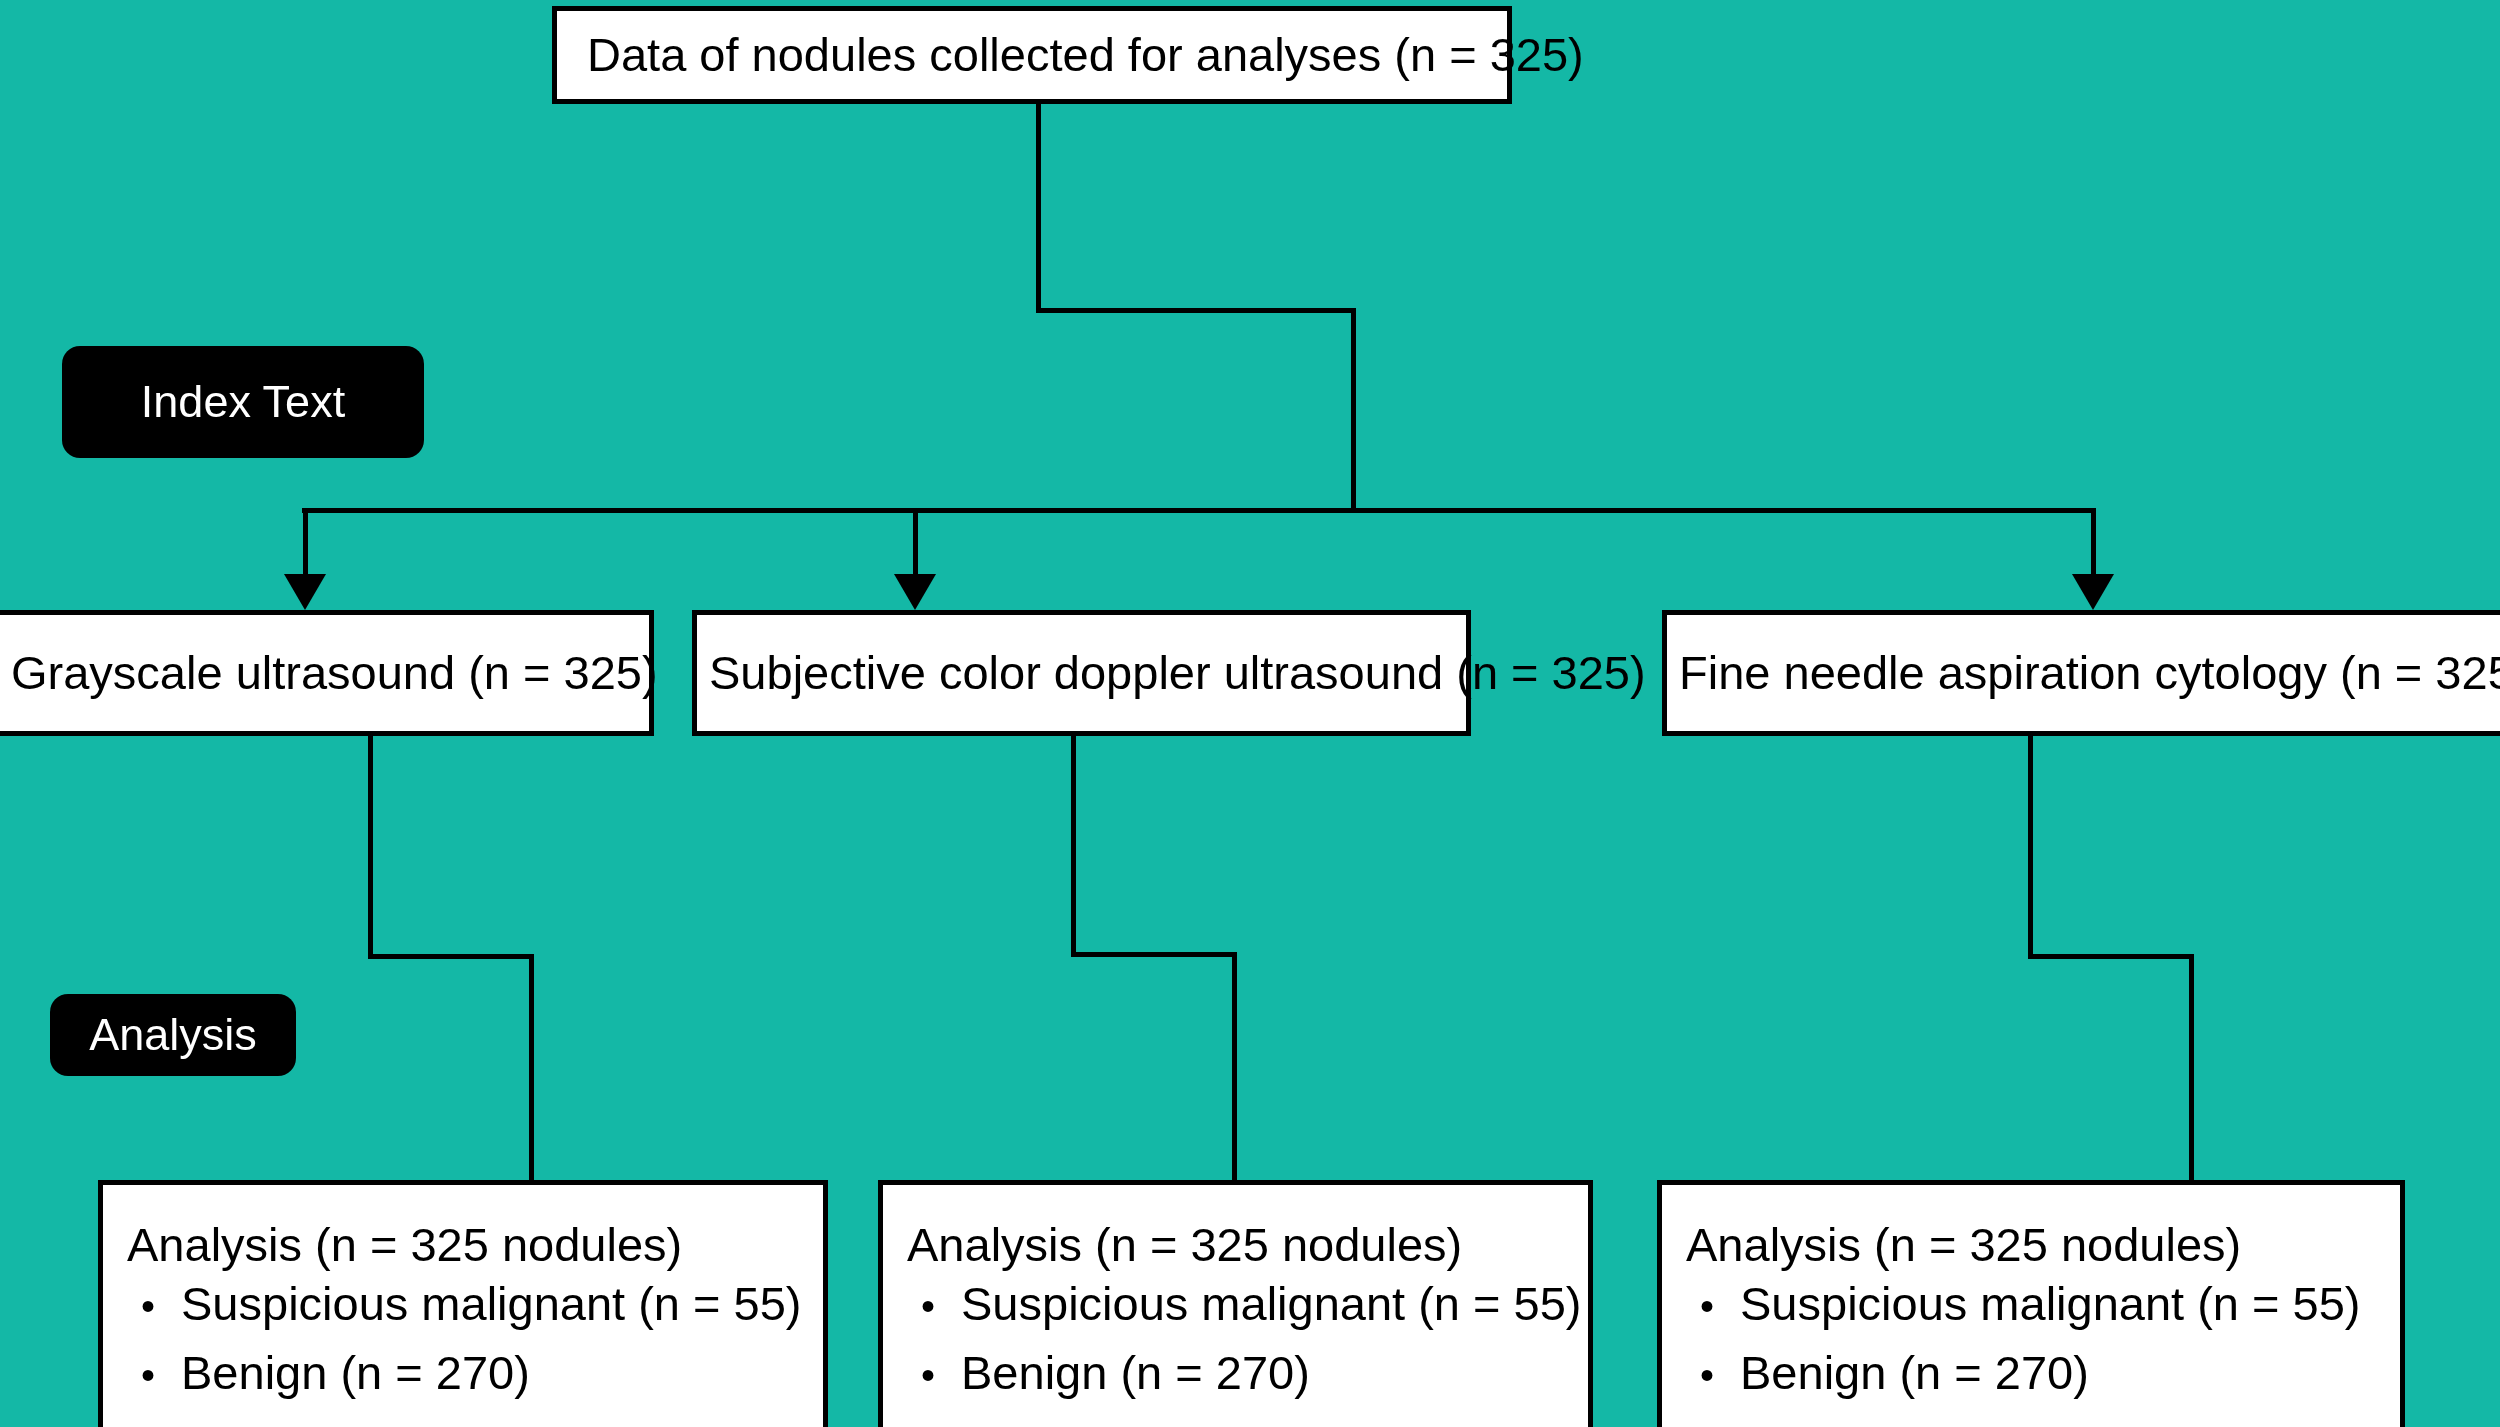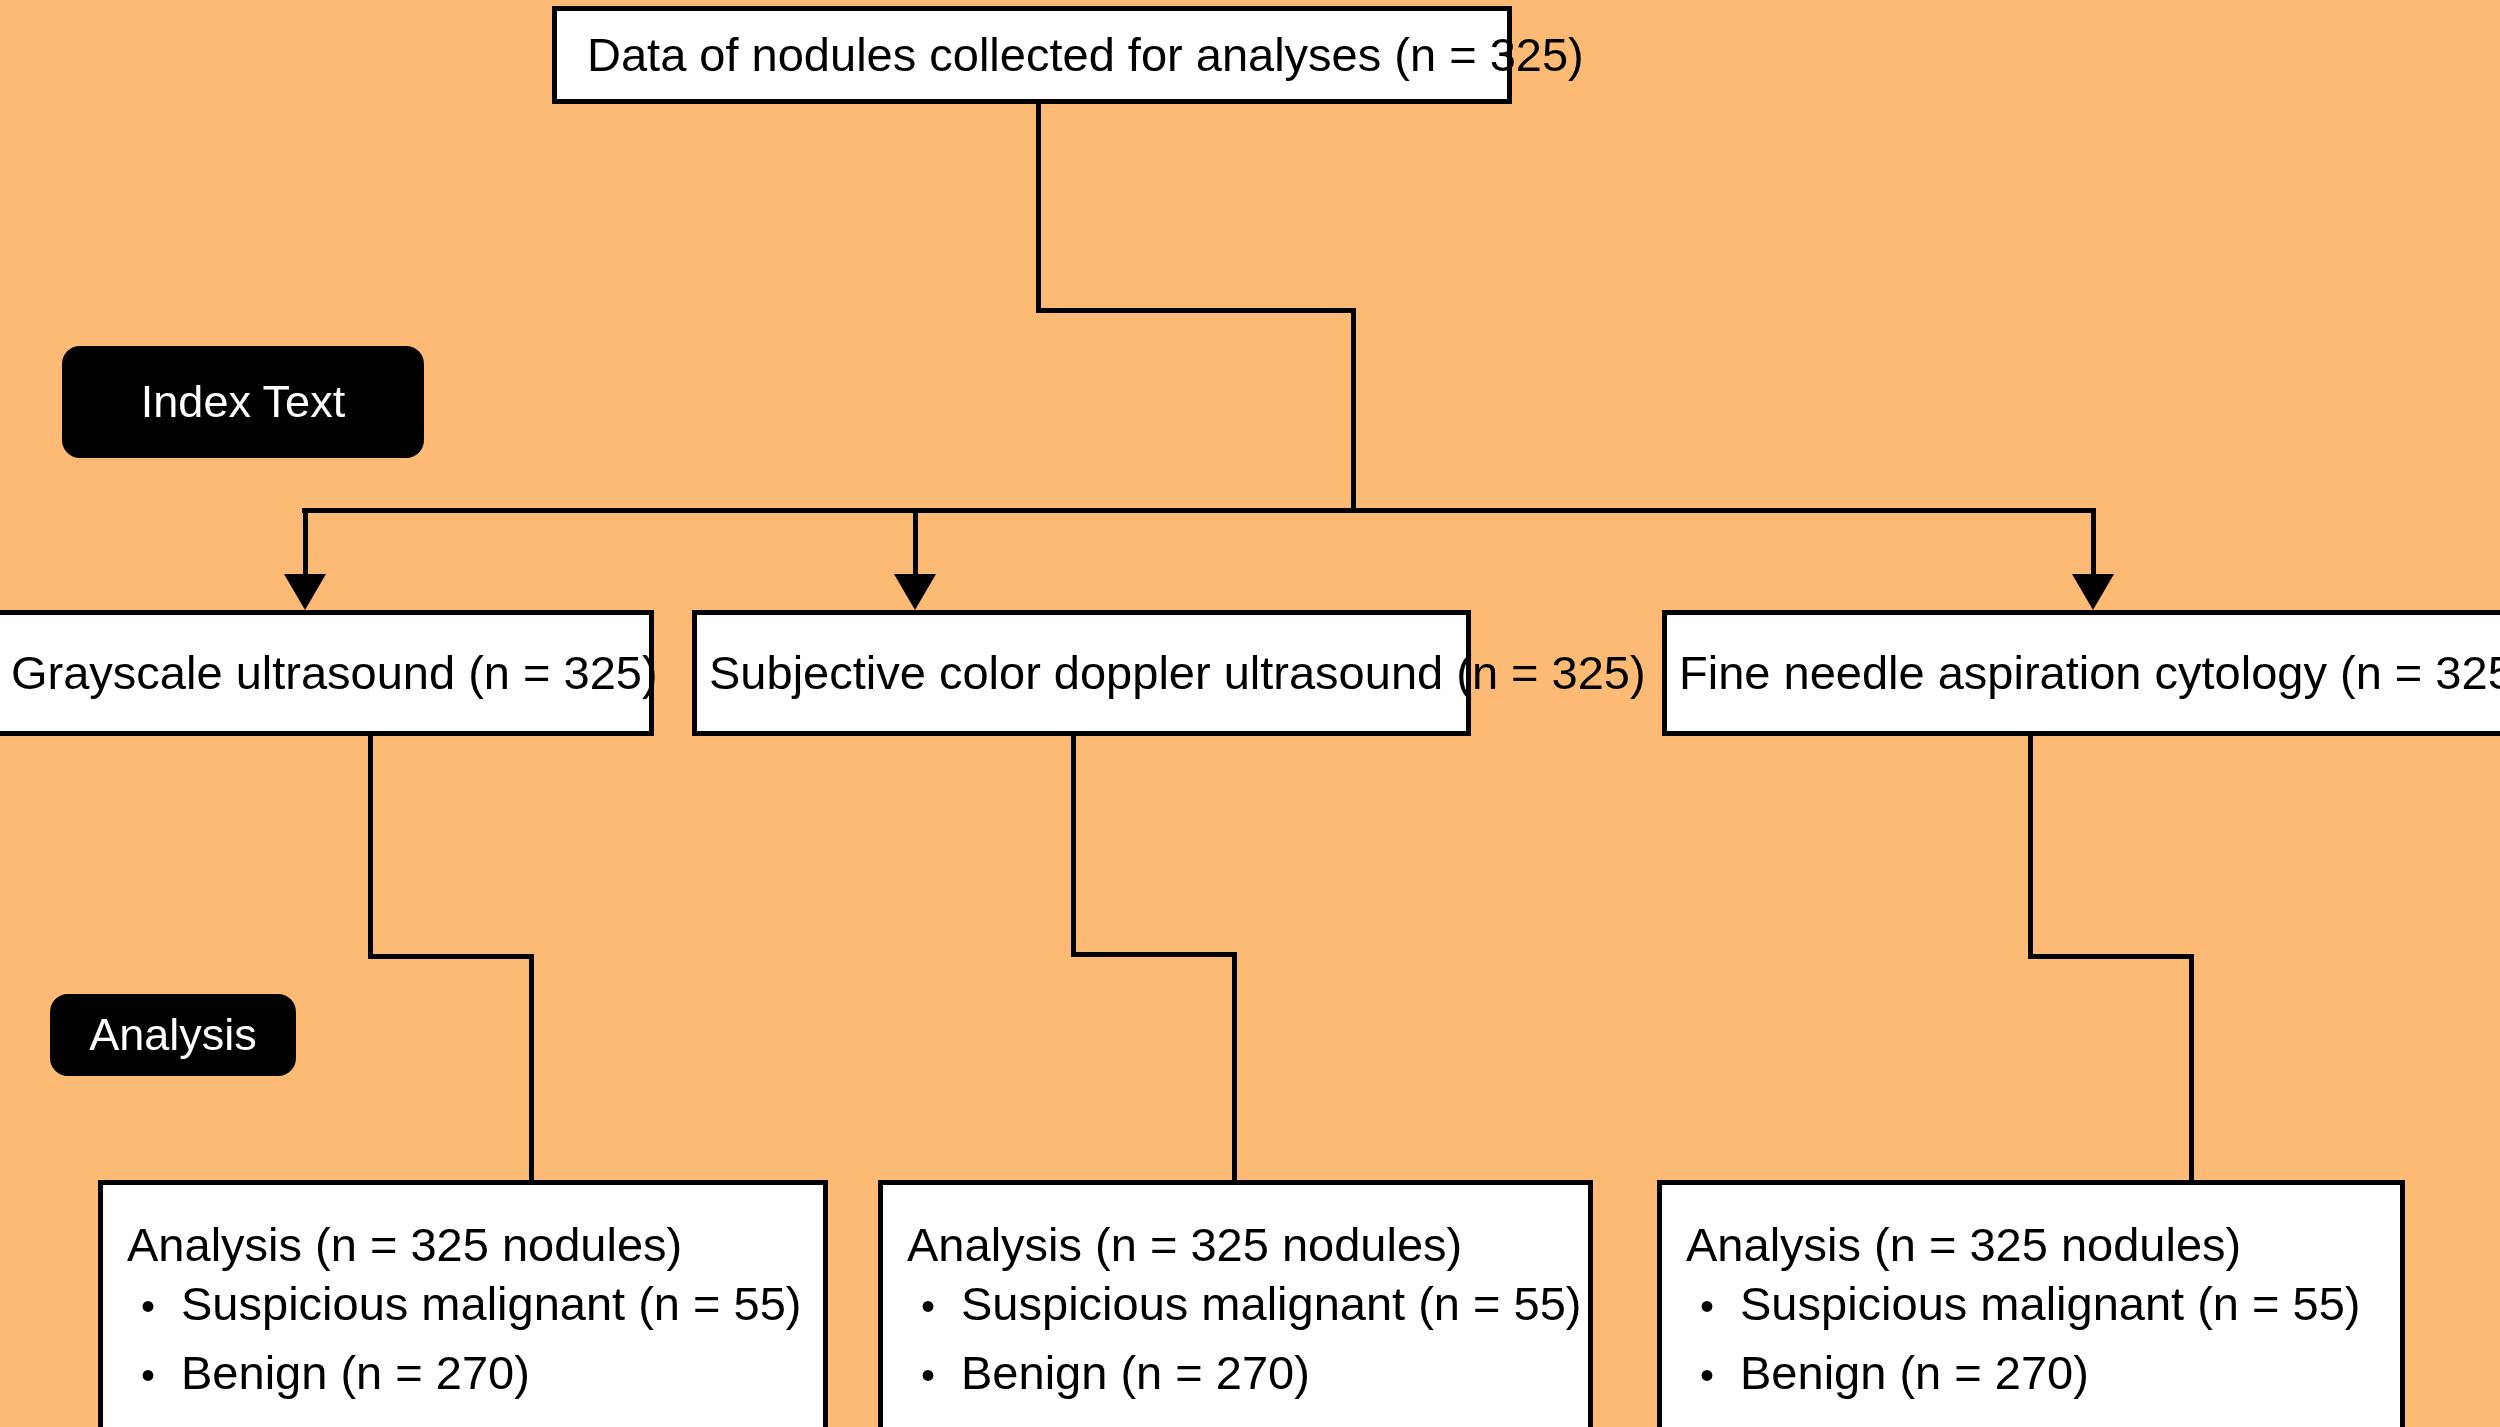--- a/index.html
+++ b/index.html
@@ -7,21 +7,21 @@
     padding: 0;
     background: #ffffff;
   }
   body {
     font-family: "Liberation Sans", sans-serif;
   }
   #flow-root {
     position: relative;
     width: 2500px;
     height: 1427px;
-    background: #fdba74;
+    background: #14b8a6;
     overflow: hidden;
   }
   
   .node-box {
     position: absolute;
     box-sizing: border-box;
     background: #ffffff;
     border: 5px solid #000000;
     display: flex;
     flex-direction: column;

